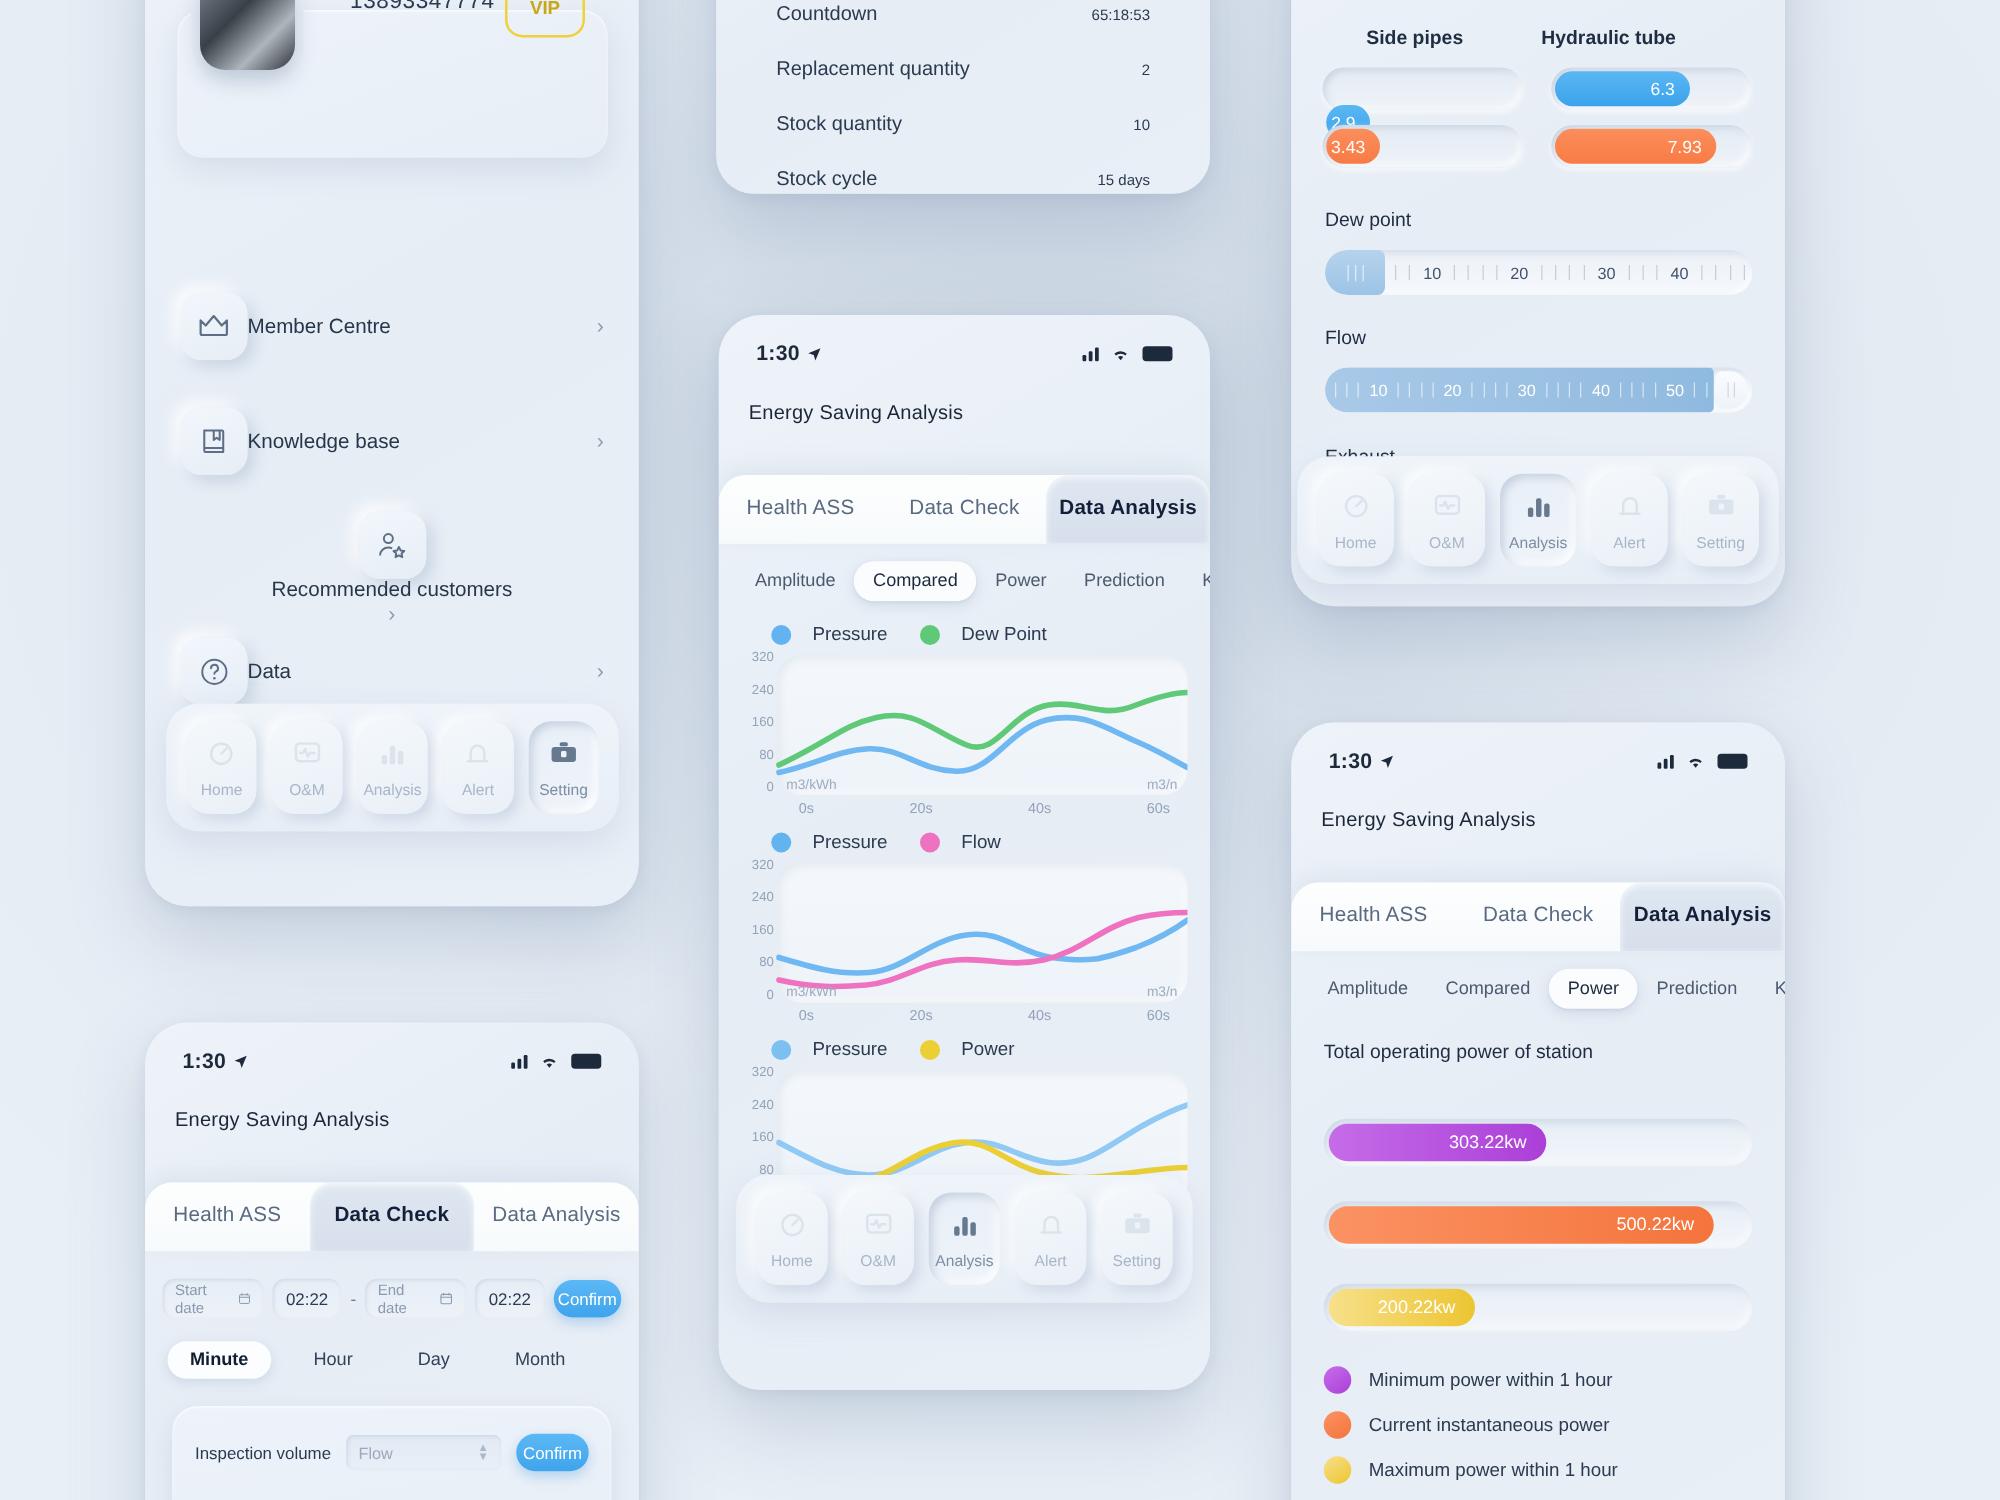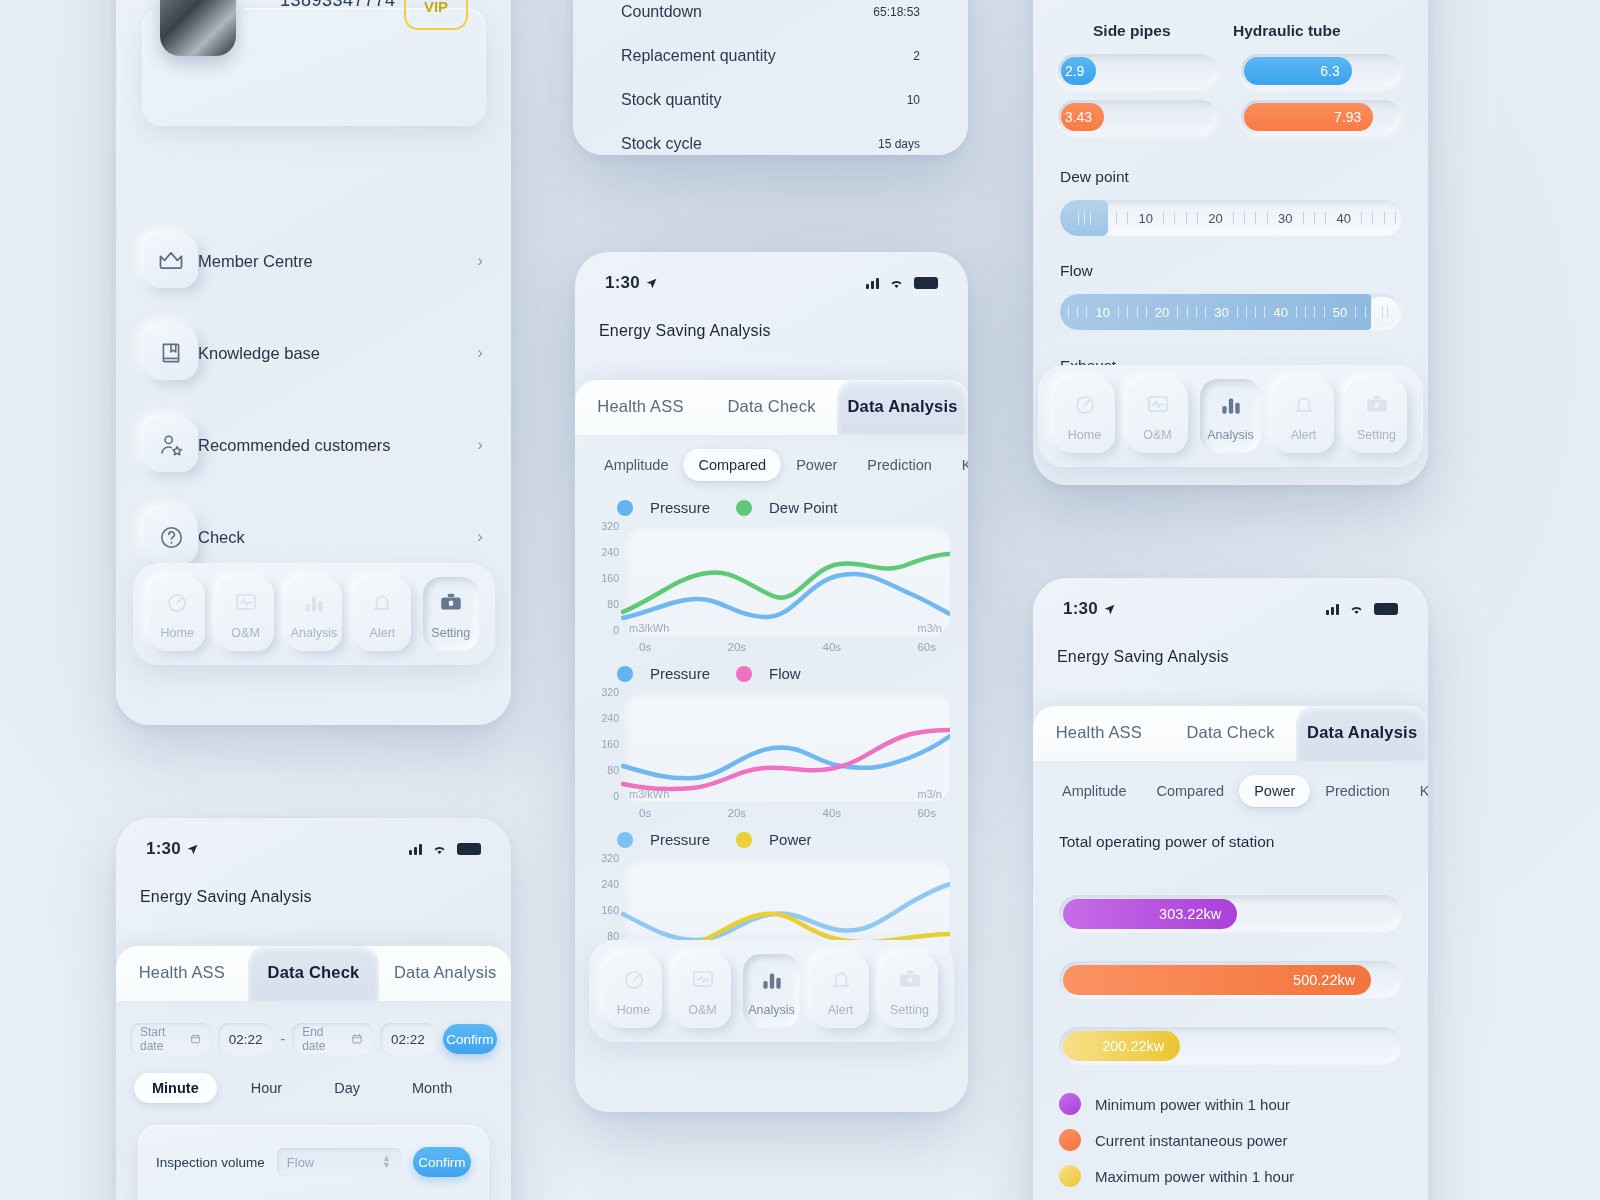--- a/index.html
+++ b/index.html
@@ -217,40 +217,40 @@
         <span class="menuicon">
           <svg width="26" height="26" viewBox="0 0 24 24" fill="none" stroke="#5d6e86" stroke-width="1.5" stroke-linejoin="round">
             <path d="M5 4h13a1 1 0 0 1 1 1v15H6a1 1 0 0 1-1-1z"></path>
               <path d="M5 17h14"></path>
               <path d="M12 4v7l2.2-1.6L16.4 11V4"></path>
           </svg>
         </span>
         <span class="menulabel">Knowledge base</span>
         <span class="chev">›</span>
       </div>
-      <div class="menurow" style="margin-bottom:20px;">
+      <div class="menurow" style="margin-bottom:20px;flex-direction:column;">
         <span class="menuicon">
           <svg width="27" height="27" viewBox="0 0 24 24" fill="none" stroke="#5d6e86" stroke-width="1.4" stroke-linejoin="round">
             <circle cx="9.5" cy="7" r="3.2"></circle>
               <path d="M3.6 19c0-3.4 2.7-5.6 5.9-5.6 1 0 1.9.2 2.7.6"></path>
             <path d="M17 13l1.2 2.4 2.6.4-1.9 1.8.5 2.6L17 19l-2.4 1.2.5-2.6-1.9-1.8 2.6-.4z"></path>
           </svg>
         </span>
         <span class="menulabel">Recommended customers</span>
         <span class="chev">›</span>
       </div>
       <div class="menurow">
         <span class="menuicon">
           <svg width="27" height="27" viewBox="0 0 24 24" fill="none" stroke="#5d6e86" stroke-width="1.4">
             <circle cx="12" cy="12" r="8.6"></circle>
               <path d="M9.6 9.4a2.5 2.5 0 1 1 3.4 2.4c-.7.3-1 .8-1 1.6" stroke-linecap="round"></path>
             <circle cx="12" cy="16.6" r=".9" fill="#5d6e86" stroke="none"></circle>
           </svg>
         </span>
-        <span class="menulabel">Check</span>
+        <span class="menulabel">Data</span>
         <span class="chev">›</span>
       </div>
     </div>
 
     <div class="dock" style="position:absolute;left:17px;bottom:60px;width:362px;">
       <div class="dockitem">
         <span class="ico">
           <svg width="26" height="26" viewBox="0 0 24 24" fill="none" stroke="#dbe3ed" stroke-width="1.8" stroke-linecap="round">
             <circle cx="12" cy="12" r="7.5"></circle>
               <path d="M12 12l4-4"></path>
@@ -519,21 +519,21 @@
 
   <div class="panel clip" style="left:1033px; top:-130px; width:395px; height:615px; border-radius:0 0 34px 34px;">
 
     <div style="position:absolute;left:60px;top:152px;width:300px;display:flex;justify-content:space-between;">
       <span style="font-size:15.5px;font-weight:700;color:#1f2d42;">Side pipes</span>
       <span style="font-size:15.5px;font-weight:700;color:#1f2d42;width:160px;">Hydraulic tube</span>
     </div>
 
     <div style="position:absolute;left:25px;top:184px;width:160px;">
       <div class="bar-track" style="margin-bottom:12px;">
-        <div class="bar-fill blue" style="width:23%;">
+        <div class="bar-fill blue" style="width:23%;margin-top:27px;">
             <span>2.9</span>
           </div>
       </div>
       <div class="bar-track">
         <div class="bar-fill orange" style="width:28%;">
             <span>3.43</span>
           </div>
       </div>
     </div>
 

